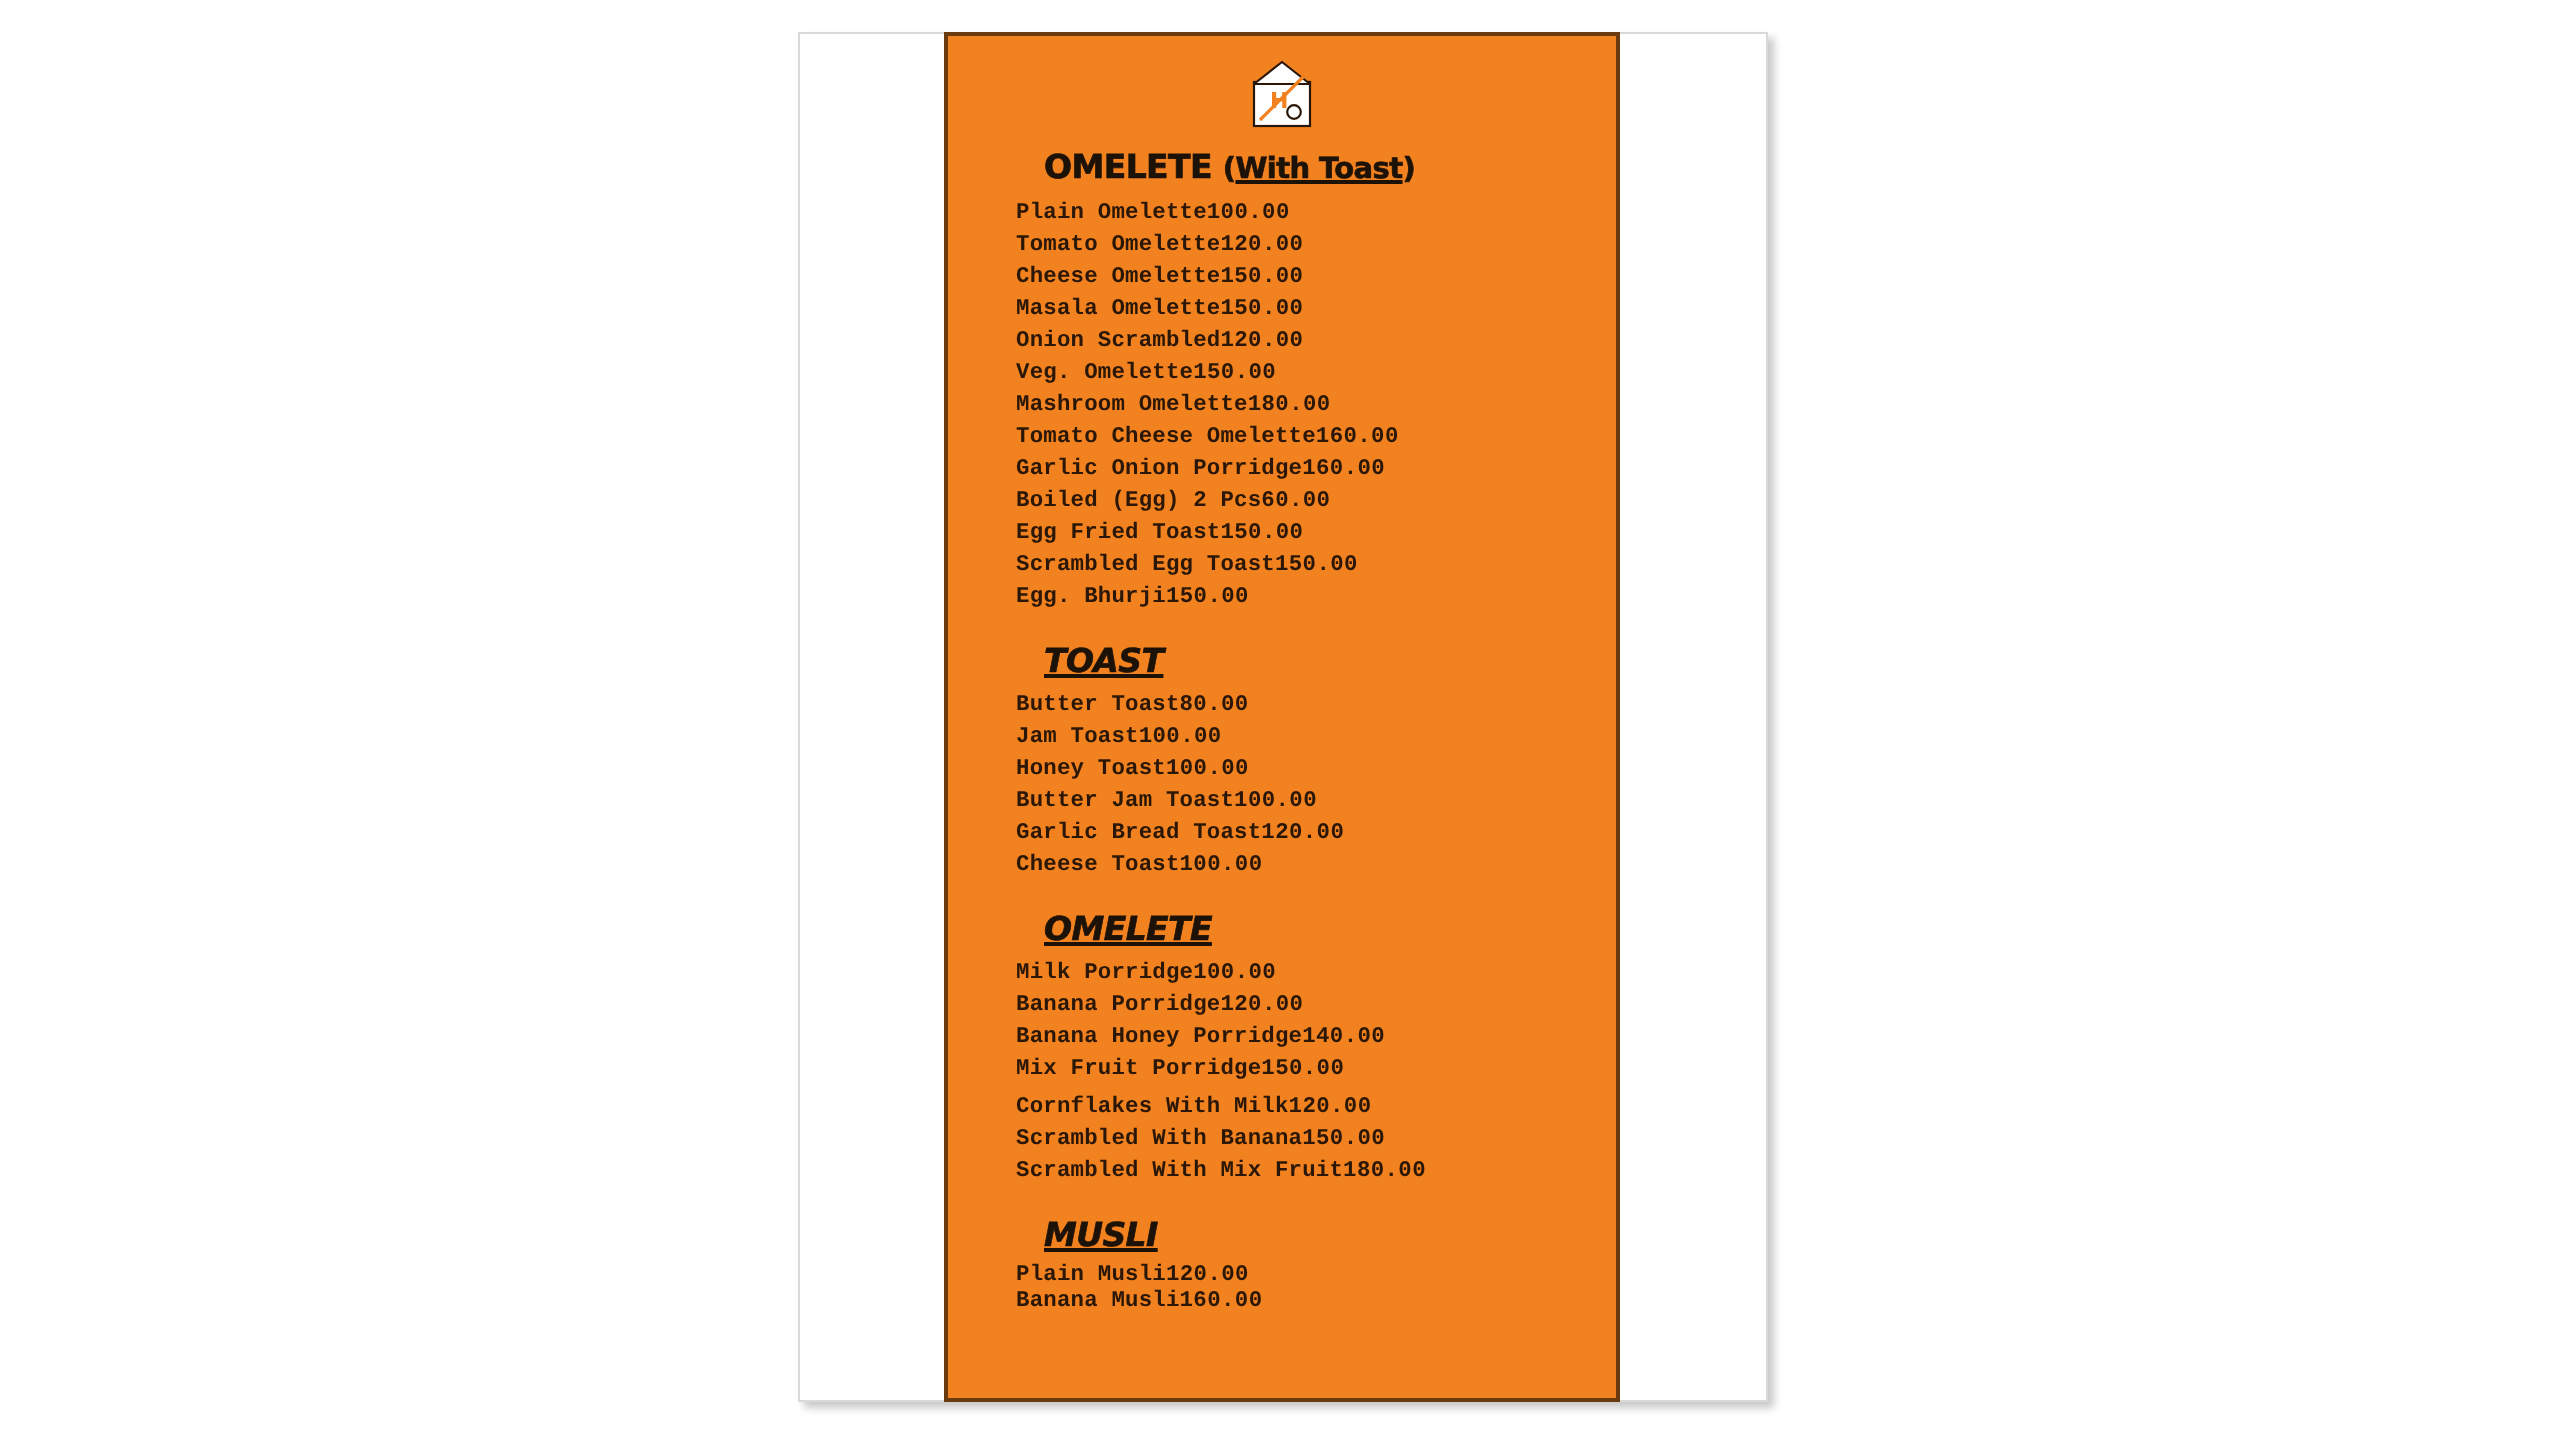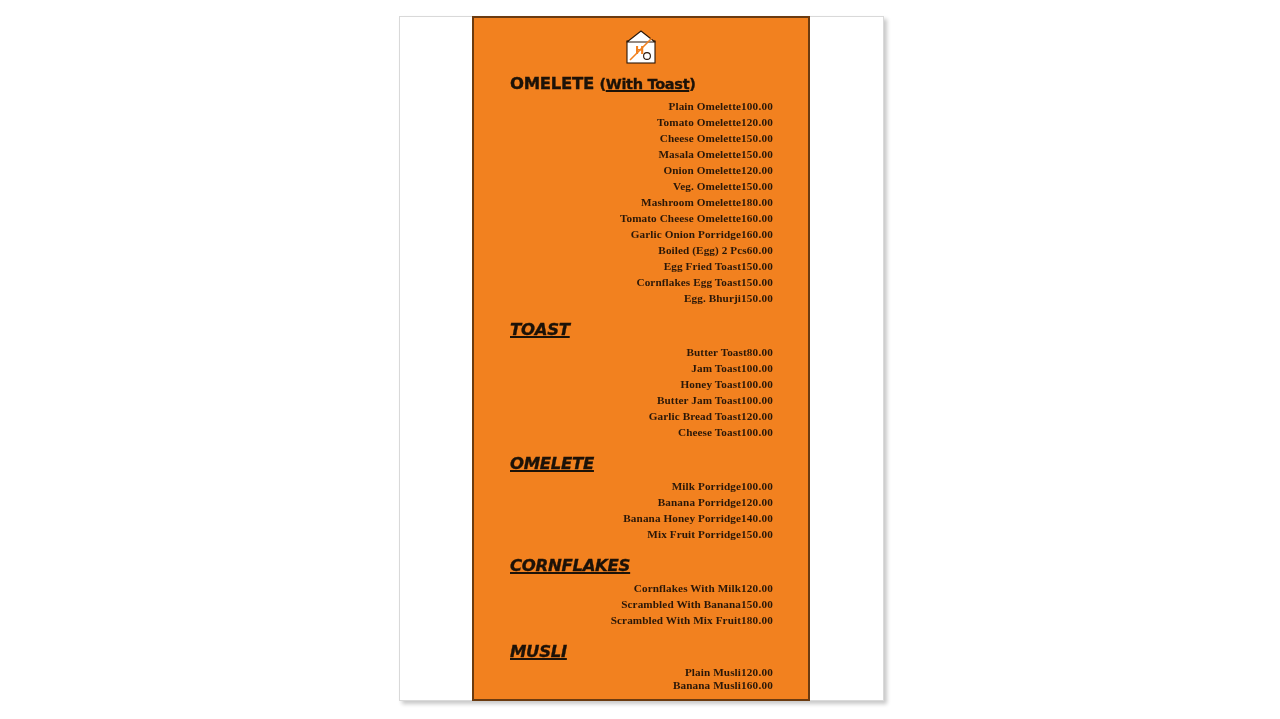--- a/index.html
+++ b/index.html
@@ -62,40 +62,40 @@
 
   .menu-section { margin: 0 0 3px 0; }
 
   .section-heading {
     font-family: "DejaVu Sans", sans-serif;
     font-weight: bold;
     font-size: 16.5px;
     line-height: 20px;
     letter-spacing: -0.3px;
     color: #1c1208;
-    margin: 0 0 4px 2px;
+    margin: 0 0 4px 14px;
     white-space: nowrap;
     -webkit-text-stroke: 0.35px #1c1208;
   }
   .section-heading .deco-underline {
     text-decoration: underline;
     text-decoration-thickness: 2px;
     text-underline-offset: 1px;
   }
   .section-heading .sub {
     font-size: 14.5px;
   }
 
   .section-gap-top { margin-top: 14px; font-style: italic; }
 
   .item-row {
     display: flex;
-    justify-content: flex-end;
+    justify-content: flex-start;
     align-items: baseline;
-    font-family: Liberation Serif, serif;
+    font-family: Liberation Mono, monospace;
     font-weight: bold;
     font-size: 11.2px;
     line-height: 16px;
     color: #2a1708;
     white-space: nowrap;
   }
   .item-row.tight { line-height: 13.2px; }
 
   .item-name { letter-spacing: 0.1px; }
   .item-price { letter-spacing: 0.2px; text-align: right; }
@@ -130,21 +130,21 @@
         </div>
         <div class="item-row">
           <span class="item-name">Cheese Omelette</span>
           <span class="item-price">150.00</span>
         </div>
         <div class="item-row">
           <span class="item-name">Masala Omelette</span>
           <span class="item-price">150.00</span>
         </div>
         <div class="item-row">
-          <span class="item-name">Onion Omelette</span>
+          <span class="item-name">Onion Scrambled</span>
           <span class="item-price">120.00</span>
         </div>
         <div class="item-row">
           <span class="item-name">Veg. Omelette</span>
           <span class="item-price">150.00</span>
         </div>
         <div class="item-row">
           <span class="item-name">Mashroom Omelette</span>
           <span class="item-price">180.00</span>
         </div>
@@ -158,21 +158,21 @@
         </div>
         <div class="item-row">
           <span class="item-name">Boiled (Egg) 2 Pcs</span>
           <span class="item-price">60.00</span>
         </div>
         <div class="item-row">
           <span class="item-name">Egg Fried Toast</span>
           <span class="item-price">150.00</span>
         </div>
         <div class="item-row">
-          <span class="item-name">Cornflakes Egg Toast</span>
+          <span class="item-name">Scrambled Egg Toast</span>
           <span class="item-price">150.00</span>
         </div>
         <div class="item-row">
           <span class="item-name">Egg. Bhurji</span>
           <span class="item-price">150.00</span>
         </div>
       </div>
       <div class="menu-section">
         <div class="section-heading section-gap-top"><span class="deco-underline">TOAST</span></div>
         <div class="item-row">
@@ -213,21 +213,20 @@
         <div class="item-row">
           <span class="item-name">Banana Honey Porridge</span>
           <span class="item-price">140.00</span>
         </div>
         <div class="item-row">
           <span class="item-name">Mix Fruit Porridge</span>
           <span class="item-price">150.00</span>
         </div>
       </div>
       <div class="menu-section">
-        <div class="section-heading section-gap-top"><span class="deco-underline">CORNFLAKES</span></div>
         <div class="item-row">
           <span class="item-name">Cornflakes With Milk</span>
           <span class="item-price">120.00</span>
         </div>
         <div class="item-row">
           <span class="item-name">Scrambled With Banana</span>
           <span class="item-price">150.00</span>
         </div>
         <div class="item-row">
           <span class="item-name">Scrambled With Mix Fruit</span>

